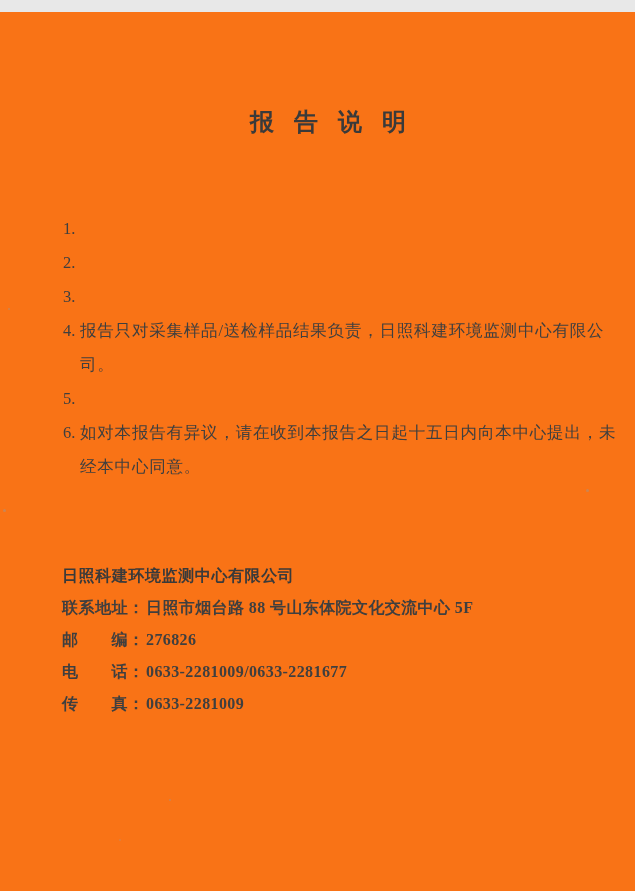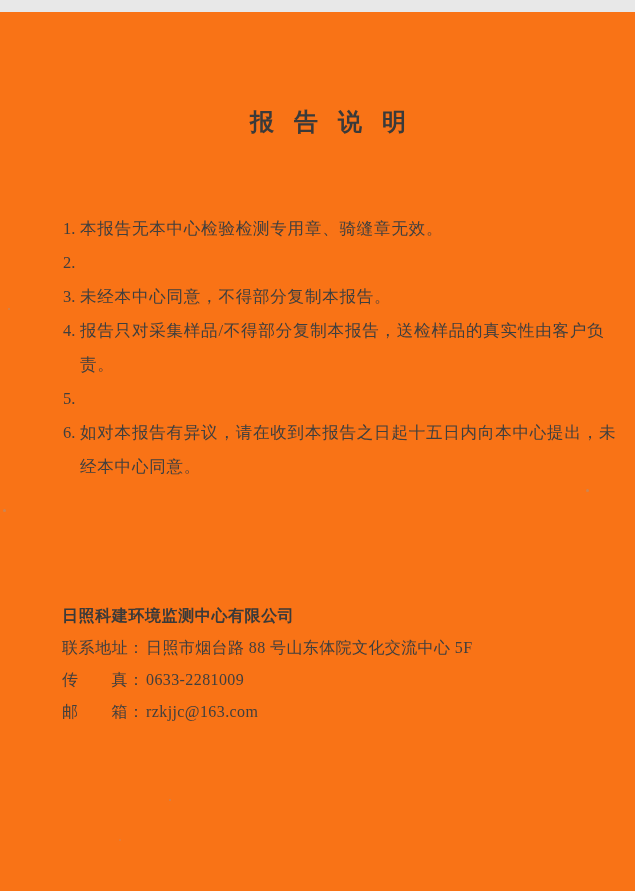--- a/index.html
+++ b/index.html
@@ -56,33 +56,34 @@
     letter-spacing: 0;
   }
   .note .txt {
     flex: 0 1 auto;
     max-width: 545px;
   }
 
   
   .company {
     position: absolute;
-    top: 588px;
+    top: 548px;
     left: 62px;
     width: 560px;
     font-size: 16px;
     line-height: 32px;
     letter-spacing: 0.6px;
   }
   .company-name {
     font-weight: bold;
     color: #3a3a3a;
   }
   .contact-row {
     white-space: nowrap;
+    font-weight: bold;
   }
   .contact-label {
     display: inline-block;
     width: 66px;
     text-align: justify;
     text-align-last: justify;
     -moz-text-align-last: justify;
     vertical-align: baseline;
   }
   .contact-colon {
@@ -112,53 +113,54 @@
 </head>
 <body>
 
 <div class="page">
 
   <h1 class="doc-title">报 告 说 明</h1>
 
   <ol class="notes">
     <li class="note">
       <span class="num">1.</span>
-      <span class="txt">本报告无本中心检验检测专用章、骑缝章无效。</span>
     </li>
     <li class="note">
       <span class="num">2.</span>
     </li>
     <li class="note">
       <span class="num">3.</span>
-      <span class="txt">未经本中心同意，不得部分复制本报告。</span>
     </li>
     <li class="note">
       <span class="num">4.</span>
-      <span class="txt">报告只对采集样品/不得部分复制本报告，送检样品的真实性由客户负责。</span>
+      <span class="txt">报告只对采集样品/送检样品结果负责，日照科建环境监测中心有限公司。</span>
     </li>
     <li class="note">
       <span class="num">5.</span>
     </li>
     <li class="note">
       <span class="num">6.</span>
       <span class="txt">如对本报告有异议，请在收到本报告之日起十五日内向本中心提出，未经本中心同意。</span>
     </li>
   </ol>
 
   <div class="company">
     <div class="company-name">日照科建环境监测中心有限公司</div>
 
     <div class="contact-row">
       <span class="contact-label">联系地址</span><span class="contact-colon">：</span><span class="contact-value">日照市烟台路 88 号山东体院文化交流中心 5F</span>
     </div>
     <div class="contact-row">
-      <span class="contact-label">传真</span><span class="contact-colon">：</span><span class="contact-value">0633-2281009</span>
+      <span class="contact-label">邮编</span><span class="contact-colon">：</span><span class="contact-value">276826</span>
     </div>
     <div class="contact-row">
-      <span class="contact-label">邮箱</span><span class="contact-colon">：</span><span class="contact-value">rzkjjc@163.com</span>
+      <span class="contact-label">电话</span><span class="contact-colon">：</span><span class="contact-value">0633-2281009/0633-2281677</span>
+    </div>
+    <div class="contact-row">
+      <span class="contact-label">传真</span><span class="contact-colon">：</span><span class="contact-value">0633-2281009</span>
     </div>
   </div>
 
   <div class="speck s1"></div>
   <div class="speck s2"></div>
   <div class="speck s3"></div>
   <div class="speck s4"></div>
   <div class="speck s5"></div>
 
 </div>

